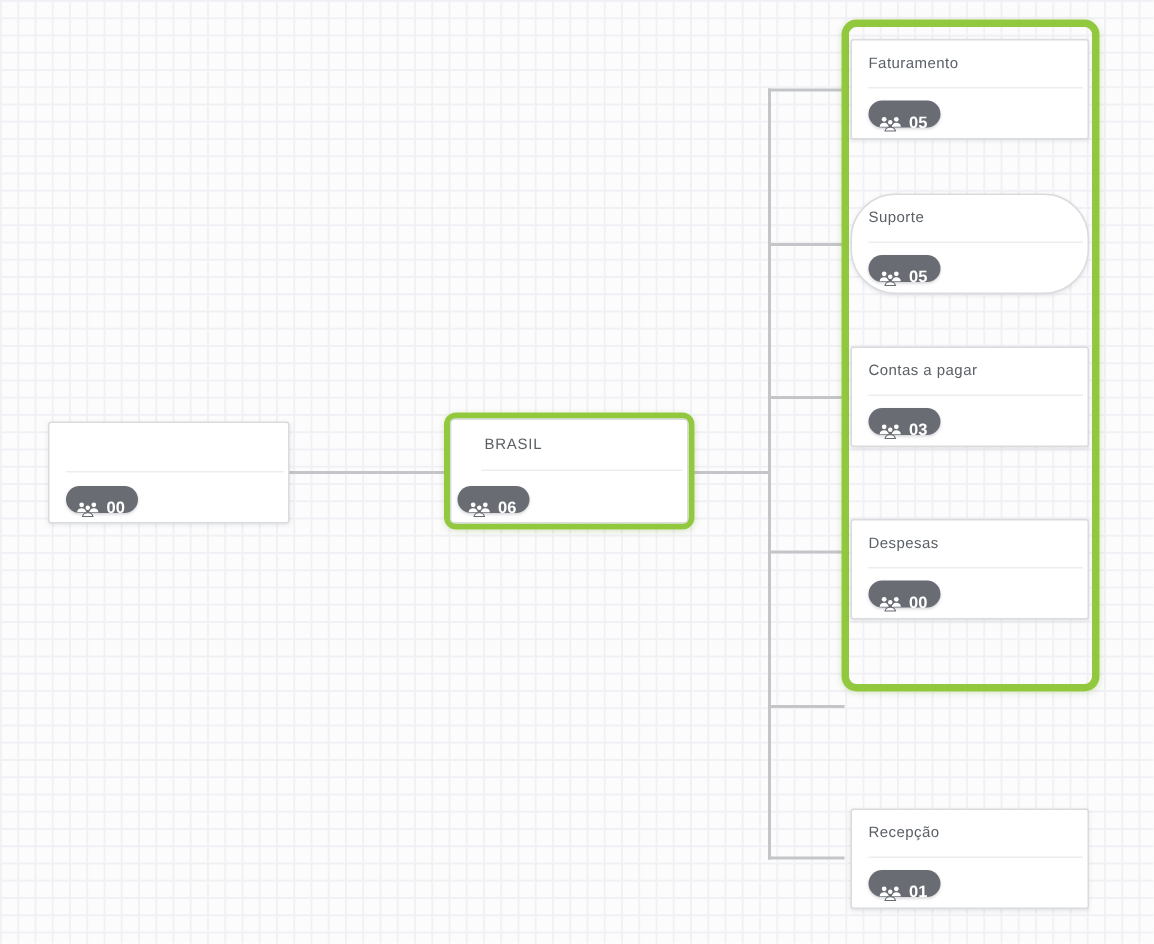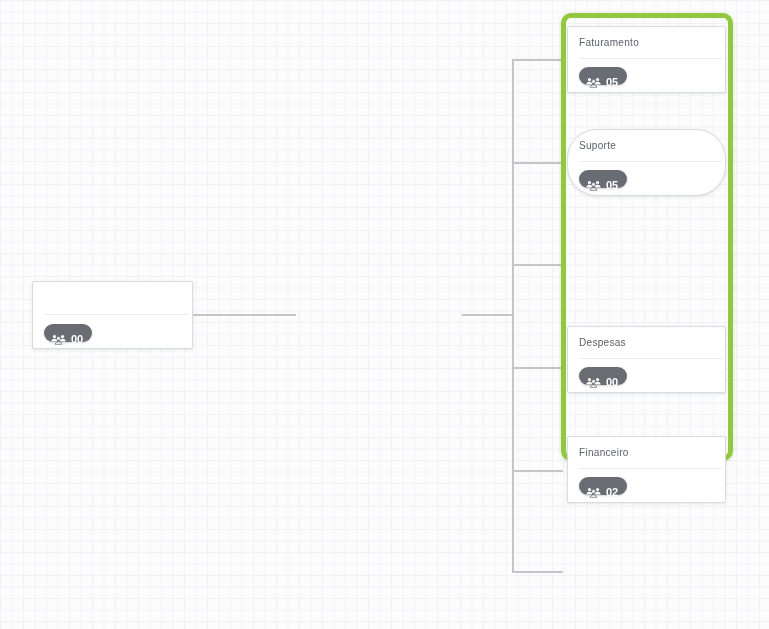--- a/index.html
+++ b/index.html
@@ -74,20 +74,39 @@
           <circle cx="15.4" cy="3.1" r="2.1"></circle>
           <path d="M11.4 9.6a4 3.6 0 0 1 8 0z"></path>
           <circle cx="10" cy="5.6" r="2.5" stroke="#696d73" stroke-width="1"></circle>
           <path d="M5.4 13.4a4.7 4.2 0 0 1 9.2 0z" stroke="#696d73" stroke-width="1"></path>
         </svg>
       </span>
       <span>00</span>
     </div>
   </div>
 
+  <div class="selection" id="brasil-wrap">
+    <div class="card" id="brasil-card">
+      <span class="node-label">BRASIL</span>
+      <div class="divider"></div>
+      <div class="badge">
+        <span>
+          <svg width="15" height="11" viewBox="0 0 20 14" fill="#ffffff" xmlns="http://www.w3.org/2000/svg">
+            <circle cx="4.6" cy="3.1" r="2.1"></circle>
+            <path d="M0.6 9.6a4 3.6 0 0 1 8 0z"></path>
+            <circle cx="15.4" cy="3.1" r="2.1"></circle>
+            <path d="M11.4 9.6a4 3.6 0 0 1 8 0z"></path>
+            <circle cx="10" cy="5.6" r="2.5" stroke="#696d73" stroke-width="1"></circle>
+            <path d="M5.4 13.4a4.7 4.2 0 0 1 9.2 0z" stroke="#696d73" stroke-width="1"></path>
+          </svg>
+        </span>
+        <span>06</span>
+      </div>
+    </div>
+  </div>
 
   <div class="selection" id="children-group">
     <div class="card child-card" style="top:8px;">
         <span class="node-label">Faturamento</span>
         <div class="divider"></div>
         <div class="badge">
           <span>
             <svg width="15" height="11" viewBox="0 0 20 14" fill="#ffffff" xmlns="http://www.w3.org/2000/svg">
               <circle cx="4.6" cy="3.1" r="2.1"></circle>
               <path d="M0.6 9.6a4 3.6 0 0 1 8 0z"></path>
@@ -110,49 +129,66 @@
               <path d="M0.6 9.6a4 3.6 0 0 1 8 0z"></path>
               <circle cx="15.4" cy="3.1" r="2.1"></circle>
               <path d="M11.4 9.6a4 3.6 0 0 1 8 0z"></path>
               <circle cx="10" cy="5.6" r="2.5" stroke="#696d73" stroke-width="1"></circle>
               <path d="M5.4 13.4a4.7 4.2 0 0 1 9.2 0z" stroke="#696d73" stroke-width="1"></path>
             </svg>
           </span>
           <span>05</span>
         </div>
       </div>
-    <div class="card child-card" style="top:308px;">
+    <div class="card child-card" style="top:213px;">
+        <span class="node-label">Contas a pagar</span>
+        <div class="divider"></div>
+        <div class="badge">
+          <span>
+            <svg width="15" height="11" viewBox="0 0 20 14" fill="#ffffff" xmlns="http://www.w3.org/2000/svg">
+              <circle cx="4.6" cy="3.1" r="2.1"></circle>
+              <path d="M0.6 9.6a4 3.6 0 0 1 8 0z"></path>
+              <circle cx="15.4" cy="3.1" r="2.1"></circle>
+              <path d="M11.4 9.6a4 3.6 0 0 1 8 0z"></path>
+              <circle cx="10" cy="5.6" r="2.5" stroke="#696d73" stroke-width="1"></circle>
+              <path d="M5.4 13.4a4.7 4.2 0 0 1 9.2 0z" stroke="#696d73" stroke-width="1"></path>
+            </svg>
+          </span>
+          <span>03</span>
+        </div>
+      </div>
+    <div class="card child-card" style="top:328px;">
         <span class="node-label">Despesas</span>
         <div class="divider"></div>
         <div class="badge">
           <span>
             <svg width="15" height="11" viewBox="0 0 20 14" fill="#ffffff" xmlns="http://www.w3.org/2000/svg">
               <circle cx="4.6" cy="3.1" r="2.1"></circle>
               <path d="M0.6 9.6a4 3.6 0 0 1 8 0z"></path>
               <circle cx="15.4" cy="3.1" r="2.1"></circle>
               <path d="M11.4 9.6a4 3.6 0 0 1 8 0z"></path>
               <circle cx="10" cy="5.6" r="2.5" stroke="#696d73" stroke-width="1"></circle>
               <path d="M5.4 13.4a4.7 4.2 0 0 1 9.2 0z" stroke="#696d73" stroke-width="1"></path>
             </svg>
           </span>
           <span>00</span>
         </div>
       </div>
-    <div class="card child-card" style="top:418px;">
-        <span class="node-label">Financeiro</span>
+    <div class="card child-card" style="top:521px;">
+        <span class="node-label">Recepção</span>
         <div class="divider"></div>
         <div class="badge">
           <span>
             <svg width="15" height="11" viewBox="0 0 20 14" fill="#ffffff" xmlns="http://www.w3.org/2000/svg">
               <circle cx="4.6" cy="3.1" r="2.1"></circle>
               <path d="M0.6 9.6a4 3.6 0 0 1 8 0z"></path>
               <circle cx="15.4" cy="3.1" r="2.1"></circle>
               <path d="M11.4 9.6a4 3.6 0 0 1 8 0z"></path>
               <circle cx="10" cy="5.6" r="2.5" stroke="#696d73" stroke-width="1"></circle>
               <path d="M5.4 13.4a4.7 4.2 0 0 1 9.2 0z" stroke="#696d73" stroke-width="1"></path>
             </svg>
           </span>
-          <span>02</span>
+          <span>01</span>
         </div>
       </div>
   </div>
 
 </div>
 
 </body></html>

